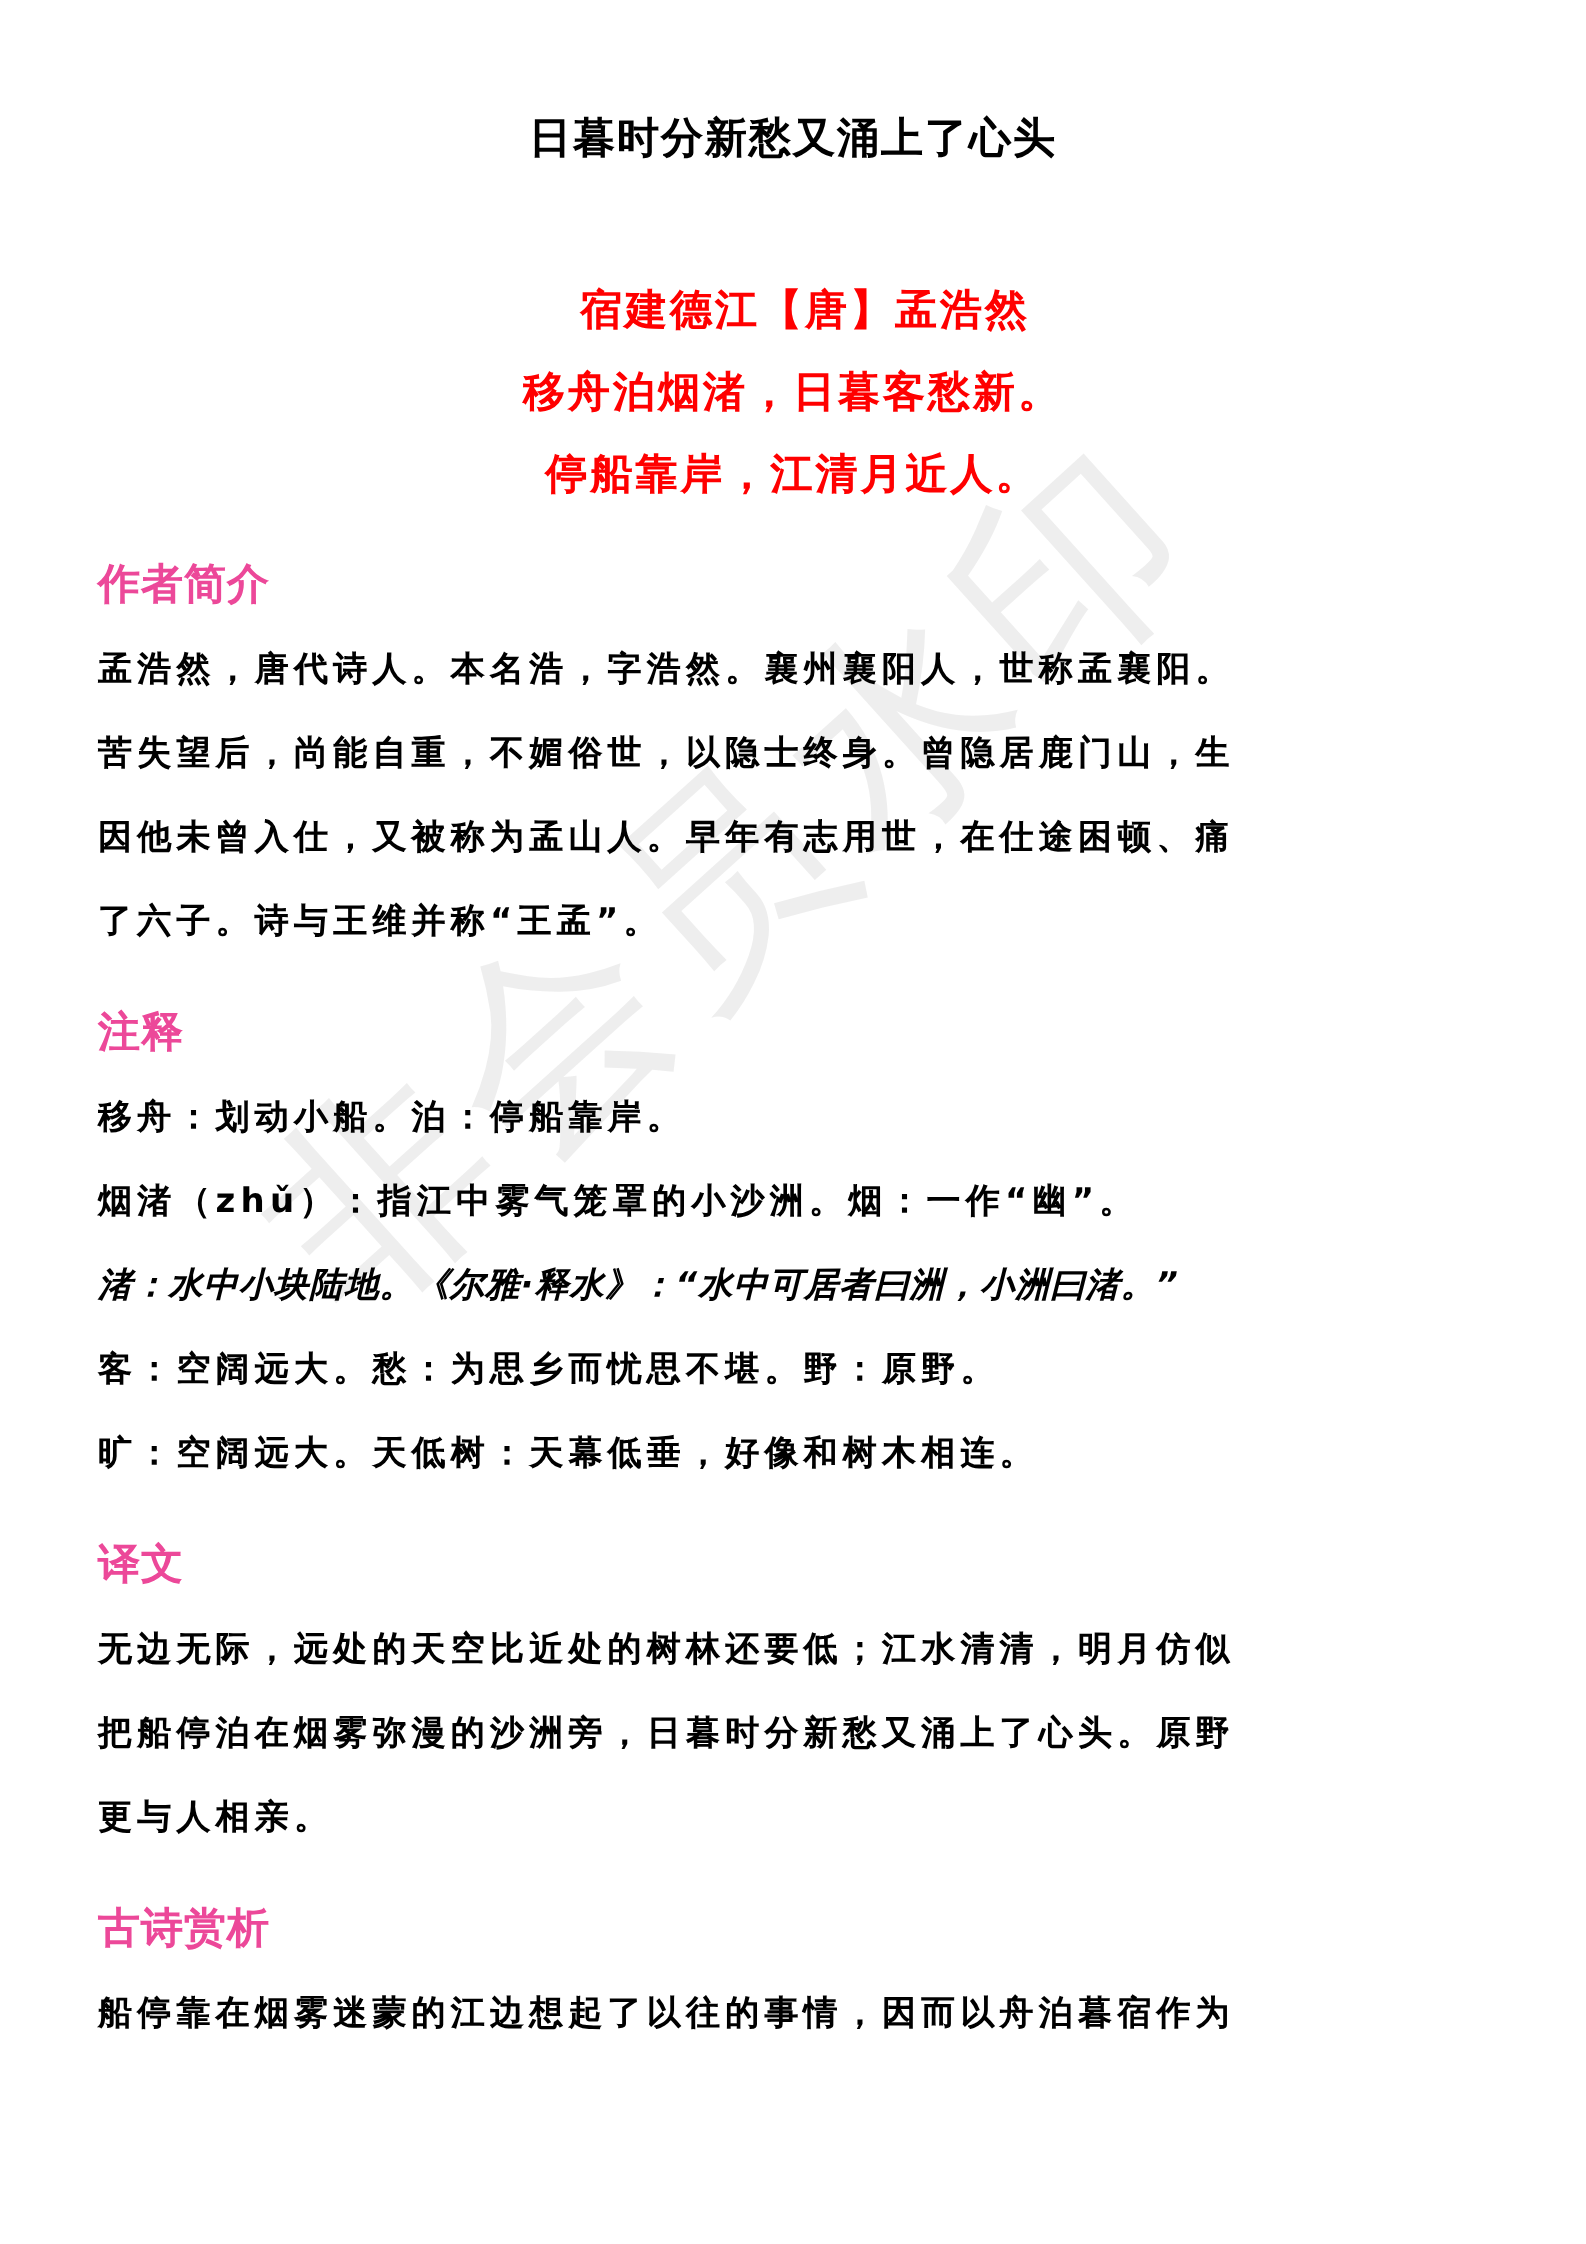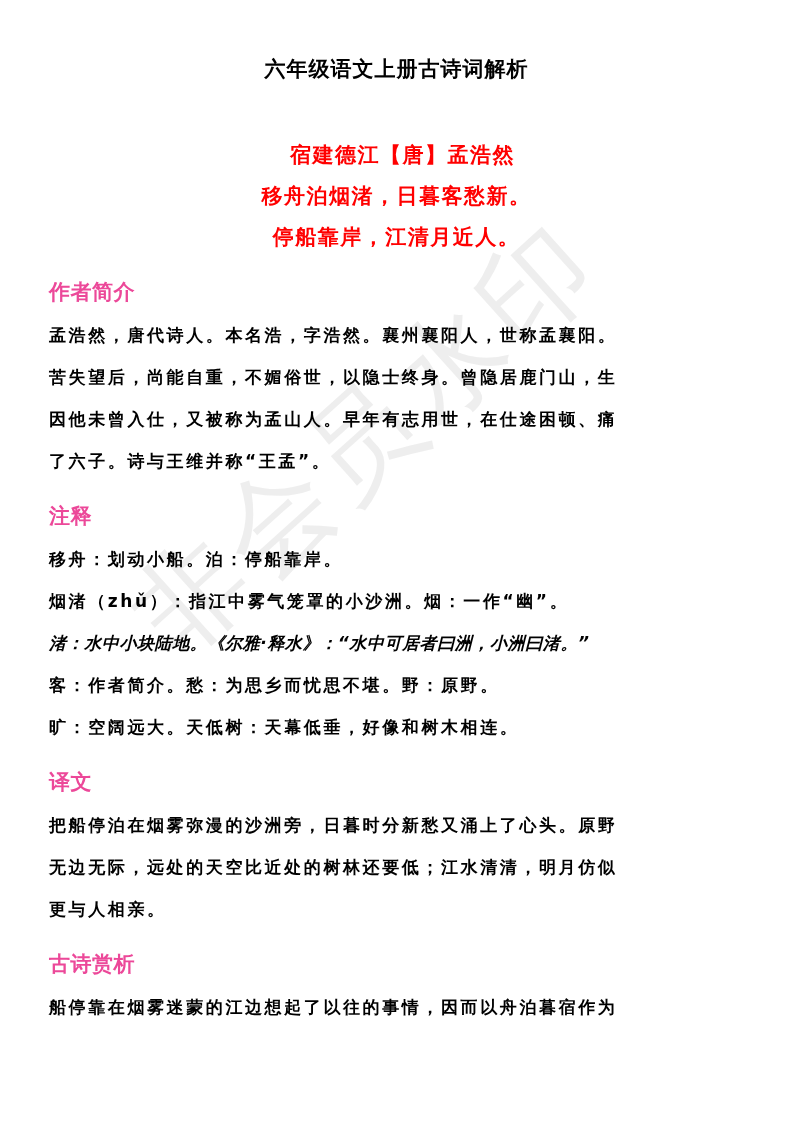--- a/index.html
+++ b/index.html
@@ -95,21 +95,21 @@
       letter-spacing: 6px;
     }
   </style>
 </head>
 <body>
 
 <div class="page">
 
   <div class="watermark">非会员水印</div>
 
-  <div class="doc-title">六年级语文上册古诗词解析</div>
+  <div class="doc-title">日暮时分新愁又涌上了心头</div>
 
   <div class="poem">
     <div class="poem-line title-line">宿建德江【唐】孟浩然</div>
     <div class="poem-line">移舟泊烟渚，日暮客愁新。</div>
     <div class="poem-line">停船靠岸，江清月近人。</div>
   </div>
 
   <div class="content">
 
     <div class="section">
@@ -121,30 +121,30 @@
         <span class="para-line">了六子。诗与王维并称“王孟”。</span>
       </div>
     </div>
 
     <div class="section">
       <div class="section-heading">注释</div>
       <div class="para">
         <span class="para-line">移舟：划动小船。泊：停船靠岸。</span>
         <span class="para-line">烟渚（zhǔ）：指江中雾气笼罩的小沙洲。烟：一作“幽”。</span>
         <span class="para-line" style="letter-spacing:0.6px;font-style:italic;">渚：水中小块陆地。《尔雅·释水》：“水中可居者曰洲，小洲曰渚。”</span>
-        <span class="para-line">客：作者简介。愁：为思乡而忧思不堪。野：原野。</span>
+        <span class="para-line">客：空阔远大。愁：为思乡而忧思不堪。野：原野。</span>
         <span class="para-line">旷：空阔远大。天低树：天幕低垂，好像和树木相连。</span>
       </div>
     </div>
 
     <div class="section">
       <div class="section-heading">译文</div>
       <div class="para">
+        <span class="para-line">无边无际，远处的天空比近处的树林还要低；江水清清，明月仿似</span>
         <span class="para-line">把船停泊在烟雾弥漫的沙洲旁，日暮时分新愁又涌上了心头。原野</span>
-        <span class="para-line">无边无际，远处的天空比近处的树林还要低；江水清清，明月仿似</span>
         <span class="para-line">更与人相亲。</span>
       </div>
     </div>
 
     <div class="section">
       <div class="section-heading">古诗赏析</div>
       <div class="para">
         <span class="para-line">船停靠在烟雾迷蒙的江边想起了以往的事情，因而以舟泊暮宿作为</span>
       </div>
     </div>

